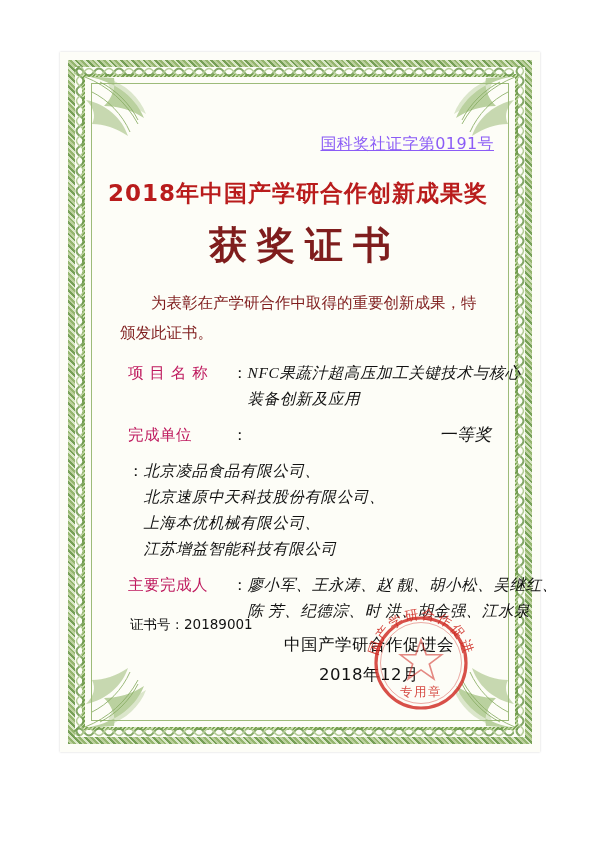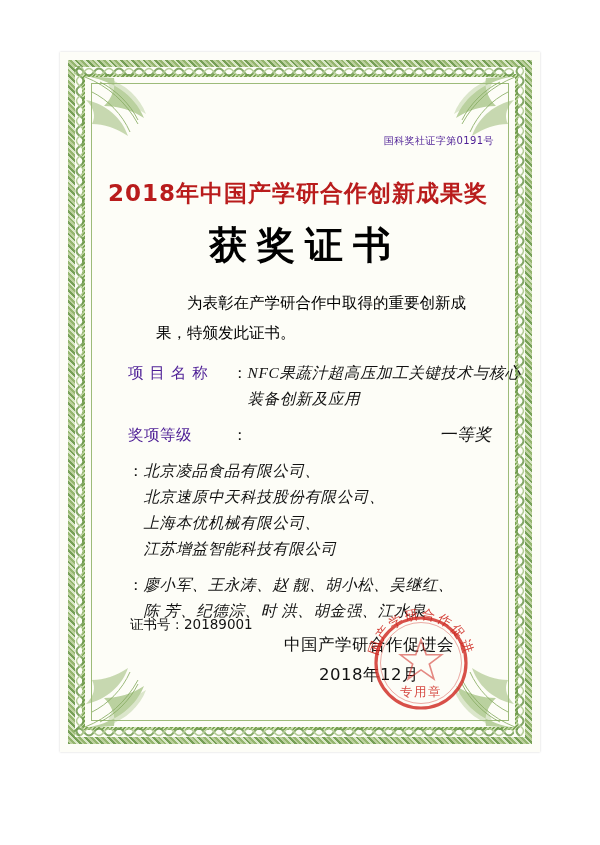--- a/index.html
+++ b/index.html
@@ -101,24 +101,25 @@
     left: 40px;
     top: 40px;
     right: 40px;
     bottom: 40px;
   }
 
   .serial-line {
     position: absolute;
     right: 6px;
     top: 42px;
-    font-size: 10px;
-    color: #4c1d95;
+    font-size: 16px;
+    color: #8b5cf6;
     letter-spacing: 0.4px;
     font-family: "DejaVu Sans", "Liberation Sans", sans-serif;
+    text-decoration: underline;
   }
 
   .title-main {
     position: absolute;
     left: 0;
     right: 12px;
     top: 86px;
     text-align: right;
     font-size: 23px;
     font-weight: bold;
@@ -128,56 +129,55 @@
   }
 
   .title-sub {
     position: absolute;
     left: 0;
     right: 0;
     top: 128px;
     text-align: center;
     font-size: 38px;
     font-weight: bold;
-    color: #000000;
+    color: #7f1d1d;
     letter-spacing: 10px;
     text-indent: 10px;
     font-family: Liberation Serif, serif;
   }
 
   .citation {
     position: absolute;
     left: 20px;
     right: 18px;
     top: 196px;
     font-size: 15.5px;
     line-height: 30px;
-    color: #000000;
+    color: #7f1d1d;
     text-indent: 2em;
     font-family: "DejaVu Sans", "Liberation Sans", sans-serif;
-    margin-left: 36px;
   }
 
   
   .fields {
     position: absolute;
     left: 28px;
     right: 8px;
     top: 268px;
   }
   .field-row {
     display: flex;
     align-items: flex-start;
     margin-bottom: 10px;
   }
   .field-label {
     width: 104px;
     flex: 0 0 104px;
     font-size: 15.5px;
-    color: #4c1d95;
+    color: #be185d;
     line-height: 26px;
     font-family: "DejaVu Sans", "Liberation Sans", sans-serif;
     letter-spacing: 0.5px;
     text-align: justify;
   }
   .field-label.spread {
     display: flex;
     justify-content: space-between;
   }
   .field-colon {
@@ -325,38 +325,39 @@
       <div class="field-row">
         <div class="field-label spread">项 目 名 称</div>
         <div class="field-colon">：</div>
         <div class="field-value">
           <span class="line">NFC果蔬汁超高压加工关键技术与核心</span>
           <span class="line">装备创新及应用</span>
         </div>
       </div>
 
       <div class="field-row">
-        <div class="field-label spread">奖项等级</div>
+        <div class="field-label spread">完成单位</div>
         <div class="field-colon">：</div>
         <div class="field-value big">
           <span class="line">一等奖</span>
         </div>
       </div>
 
       <div class="field-row">
         <div class="field-colon">：</div>
         <div class="field-value">
           <span class="line">北京凌品食品有限公司、</span>
           <span class="line">北京速原中天科技股份有限公司、</span>
           <span class="line">上海本优机械有限公司、</span>
           <span class="line">江苏增益智能科技有限公司</span>
         </div>
       </div>
 
       <div class="field-row">
+        <div class="field-label spread">主要完成人</div>
         <div class="field-colon">：</div>
         <div class="field-value">
           <span class="line">廖小军、王永涛、赵 靓、胡小松、吴继红、</span>
           <span class="line">陈 芳、纪德淙、时 洪、胡金强、江水泉</span>
         </div>
       </div>
 
     </div>
 
     <div class="cert-no">

